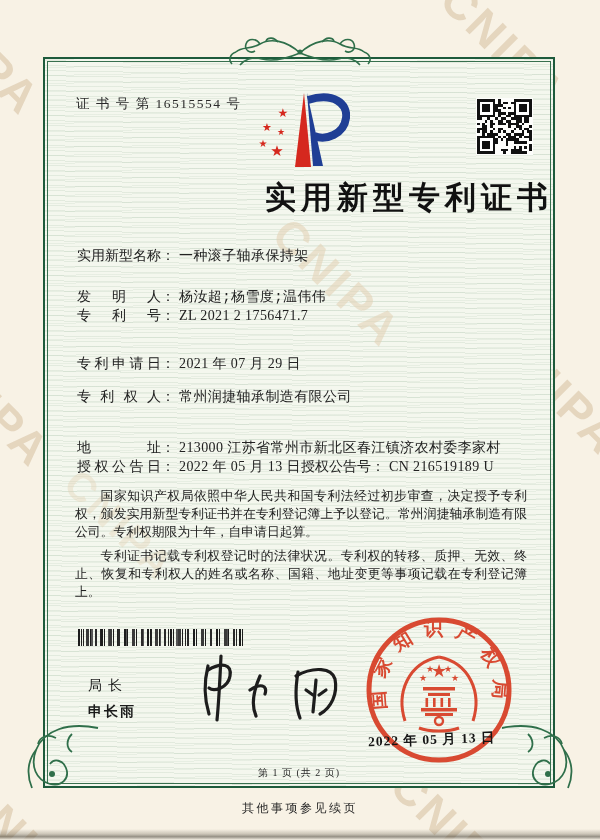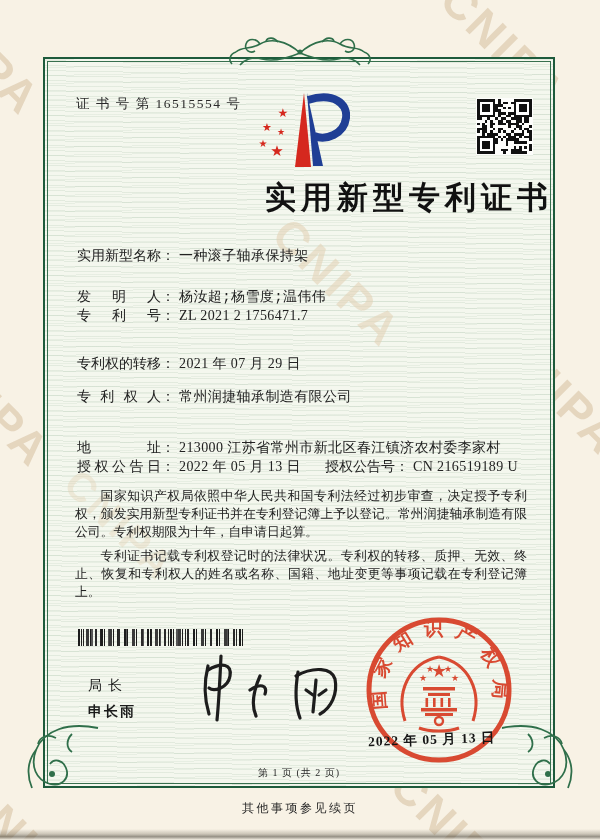--- a/index.html
+++ b/index.html
@@ -51,21 +51,21 @@
   .title{
     position:absolute;left:0;top:118px;width:100%;text-align:right;
     font-size:31px;font-weight:bold;letter-spacing:5px;color:#111;
   }
   .frow{position:absolute;left:32px;width:452px;font-size:14px;white-space:nowrap;color:#222;}
   .flabel{display:inline-block;width:84px;text-align:justify;text-align-last:justify;vertical-align:bottom;}
   .fcolon{display:inline-block;margin-right:4px;}
   .fval{letter-spacing:0.4px;}
   .r0{top:188px;} .r1{top:229px;font-family:Liberation Mono, monospace;} .r2{top:248px;} .r3{top:296px;}
   .r4{top:329px;} .r5{top:380px;} .r6{top:399px;}
-  .grant2{margin-left:24px;}
+  .grant2{}
   .paras{position:absolute;left:30px;top:428px;width:452px;font-size:12.8px;line-height:18px;text-align:justify;color:#222;}
   .paras p{margin:0 0 6px 0;text-indent:2em;}
   .barcode{
     position:absolute;left:33px;top:570px;width:165px;height:17px;
     background-image:
       repeating-linear-gradient(90deg,#1c1c1c 0 2px,transparent 2px 3px,#1c1c1c 3px 4px,transparent 4px 8px,#3a3a3a 8px 11px,transparent 11px 12px,#1c1c1c 12px 13px,transparent 13px 17px,#2a2a2a 17px 19px,transparent 19px 23px),
       repeating-linear-gradient(90deg,transparent 0 5px,#222 5px 6px,transparent 6px 13px,#555 13px 15px,transparent 15px 17px);
   }
   .sig-title{position:absolute;left:43px;top:618px;font-size:14px;font-weight:normal;letter-spacing:6px;
     font-family:"Liberation Sans","DejaVu Sans",sans-serif;color:#1b1b1b;}
@@ -283,21 +283,21 @@
       <div class="frow r0">
         <span class="flabel">实用新型名称</span><span class="fcolon">：</span><span class="fval">一种滚子轴承保持架</span>
       </div>
       <div class="frow r1">
         <span class="flabel">发明人</span><span class="fcolon">：</span><span class="fval">杨汝超;杨雪度;温伟伟</span>
       </div>
       <div class="frow r2">
         <span class="flabel">专利号</span><span class="fcolon">：</span><span class="fval">ZL 2021 2 1756471.7</span>
       </div>
       <div class="frow r3">
-        <span class="flabel">专利权的转移</span><span class="fcolon">：</span><span class="fval">2021 年 07 月 29 日</span>
+        <span class="flabel">专利申请日</span><span class="fcolon">：</span><span class="fval">2021 年 07 月 29 日</span>
       </div>
       <div class="frow r4">
         <span class="flabel">专利权人</span><span class="fcolon">：</span><span class="fval">常州润捷轴承制造有限公司</span>
       </div>
       <div class="frow r5">
         <span class="flabel">地址</span><span class="fcolon">：</span><span class="fval">213000 江苏省常州市新北区春江镇济农村委李家村</span>
       </div>
       <div class="frow r6">
         <span class="flabel">授权公告日</span><span class="fcolon">：</span><span class="fval">2022 年 05 月 13 日</span><span class="grant2"><span>授权公告号</span><span class="fcolon">：</span><span class="fval">CN 216519189 U</span></span>
       </div>

